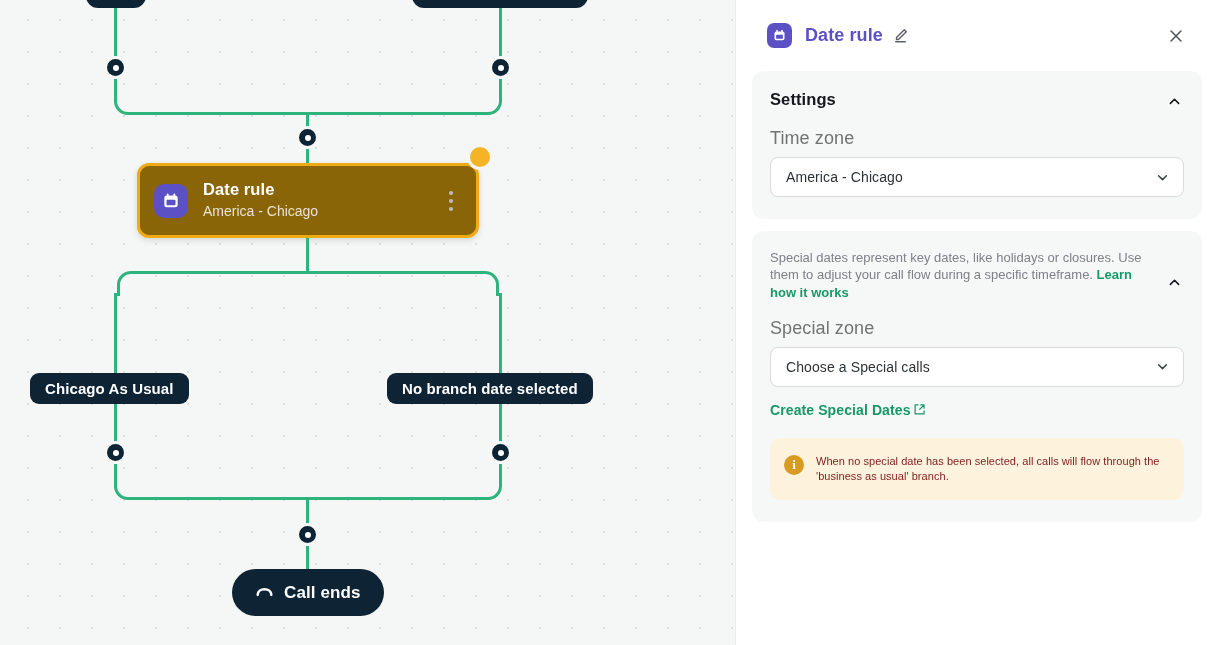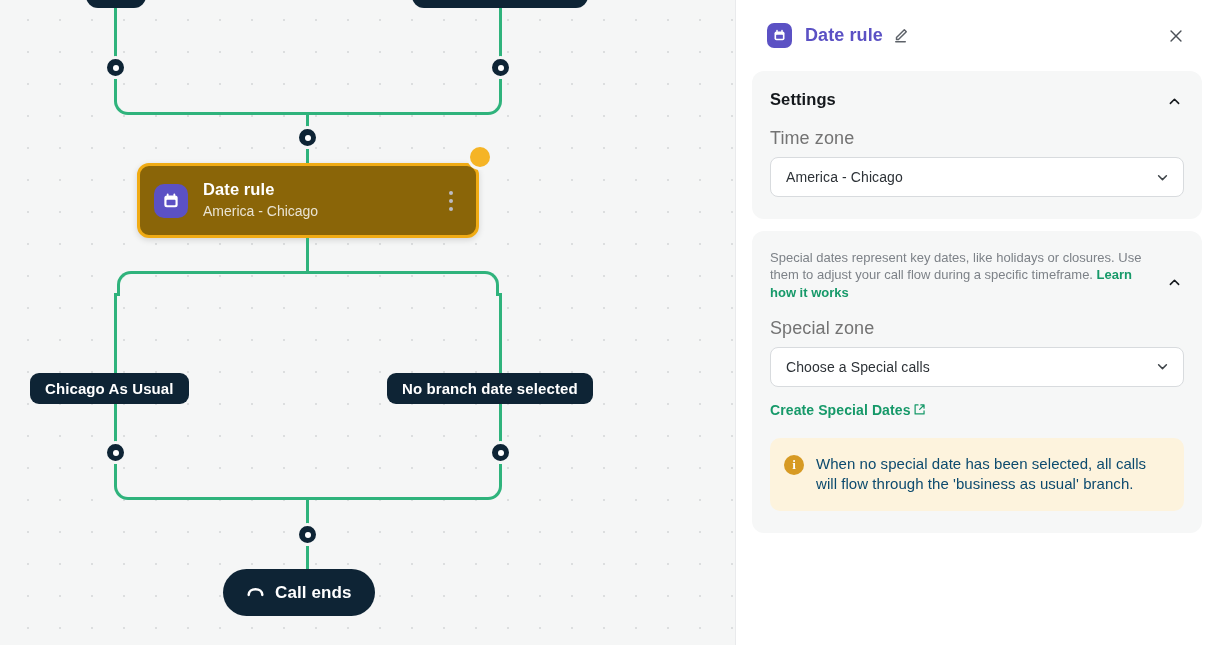--- a/index.html
+++ b/index.html
@@ -110,21 +110,21 @@
     letter-spacing: .1px;
     height: 31px;
     display: flex; align-items: center;
     padding: 0 15px;
     white-space: nowrap;
   }
 
   
   .call-ends {
     position: absolute;
-    left: 223px; top: 569px;
+    left: 232px; top: 569px;
     height: 47px;
     background: #0e2435;
     border-radius: 24px;
     color: #ffffff;
     display: flex; align-items: center; gap: 11px;
     padding: 0 24px;
     font-size: 17px; font-weight: 700;
     letter-spacing: .1px;
   }
 
@@ -219,21 +219,21 @@
   }
   .callout-icon {
     flex: 0 0 auto; width: 20px; height: 20px; border-radius: 50%;
     background: #d79a23; color: #ffffff;
     font-size: 13px; font-weight: 700;
     display: flex; align-items: center; justify-content: center;
     font-family: "Liberation Serif", serif;
     margin-top: 1px;
   }
   .callout-text {
-    font-size: 15px; color: #0c4a6e; line-height: 1.36; letter-spacing: .05px;
+    font-size: 11px; color: #7f1d1d; line-height: 1.36; letter-spacing: .05px;
   }
 </style>
 </head>
 <body>
 
 <div class="app">
 
   <div class="canvas">
 
     <div class="stub" style="left:86px; top:-30px; width:60px; height:38px;"></div>

